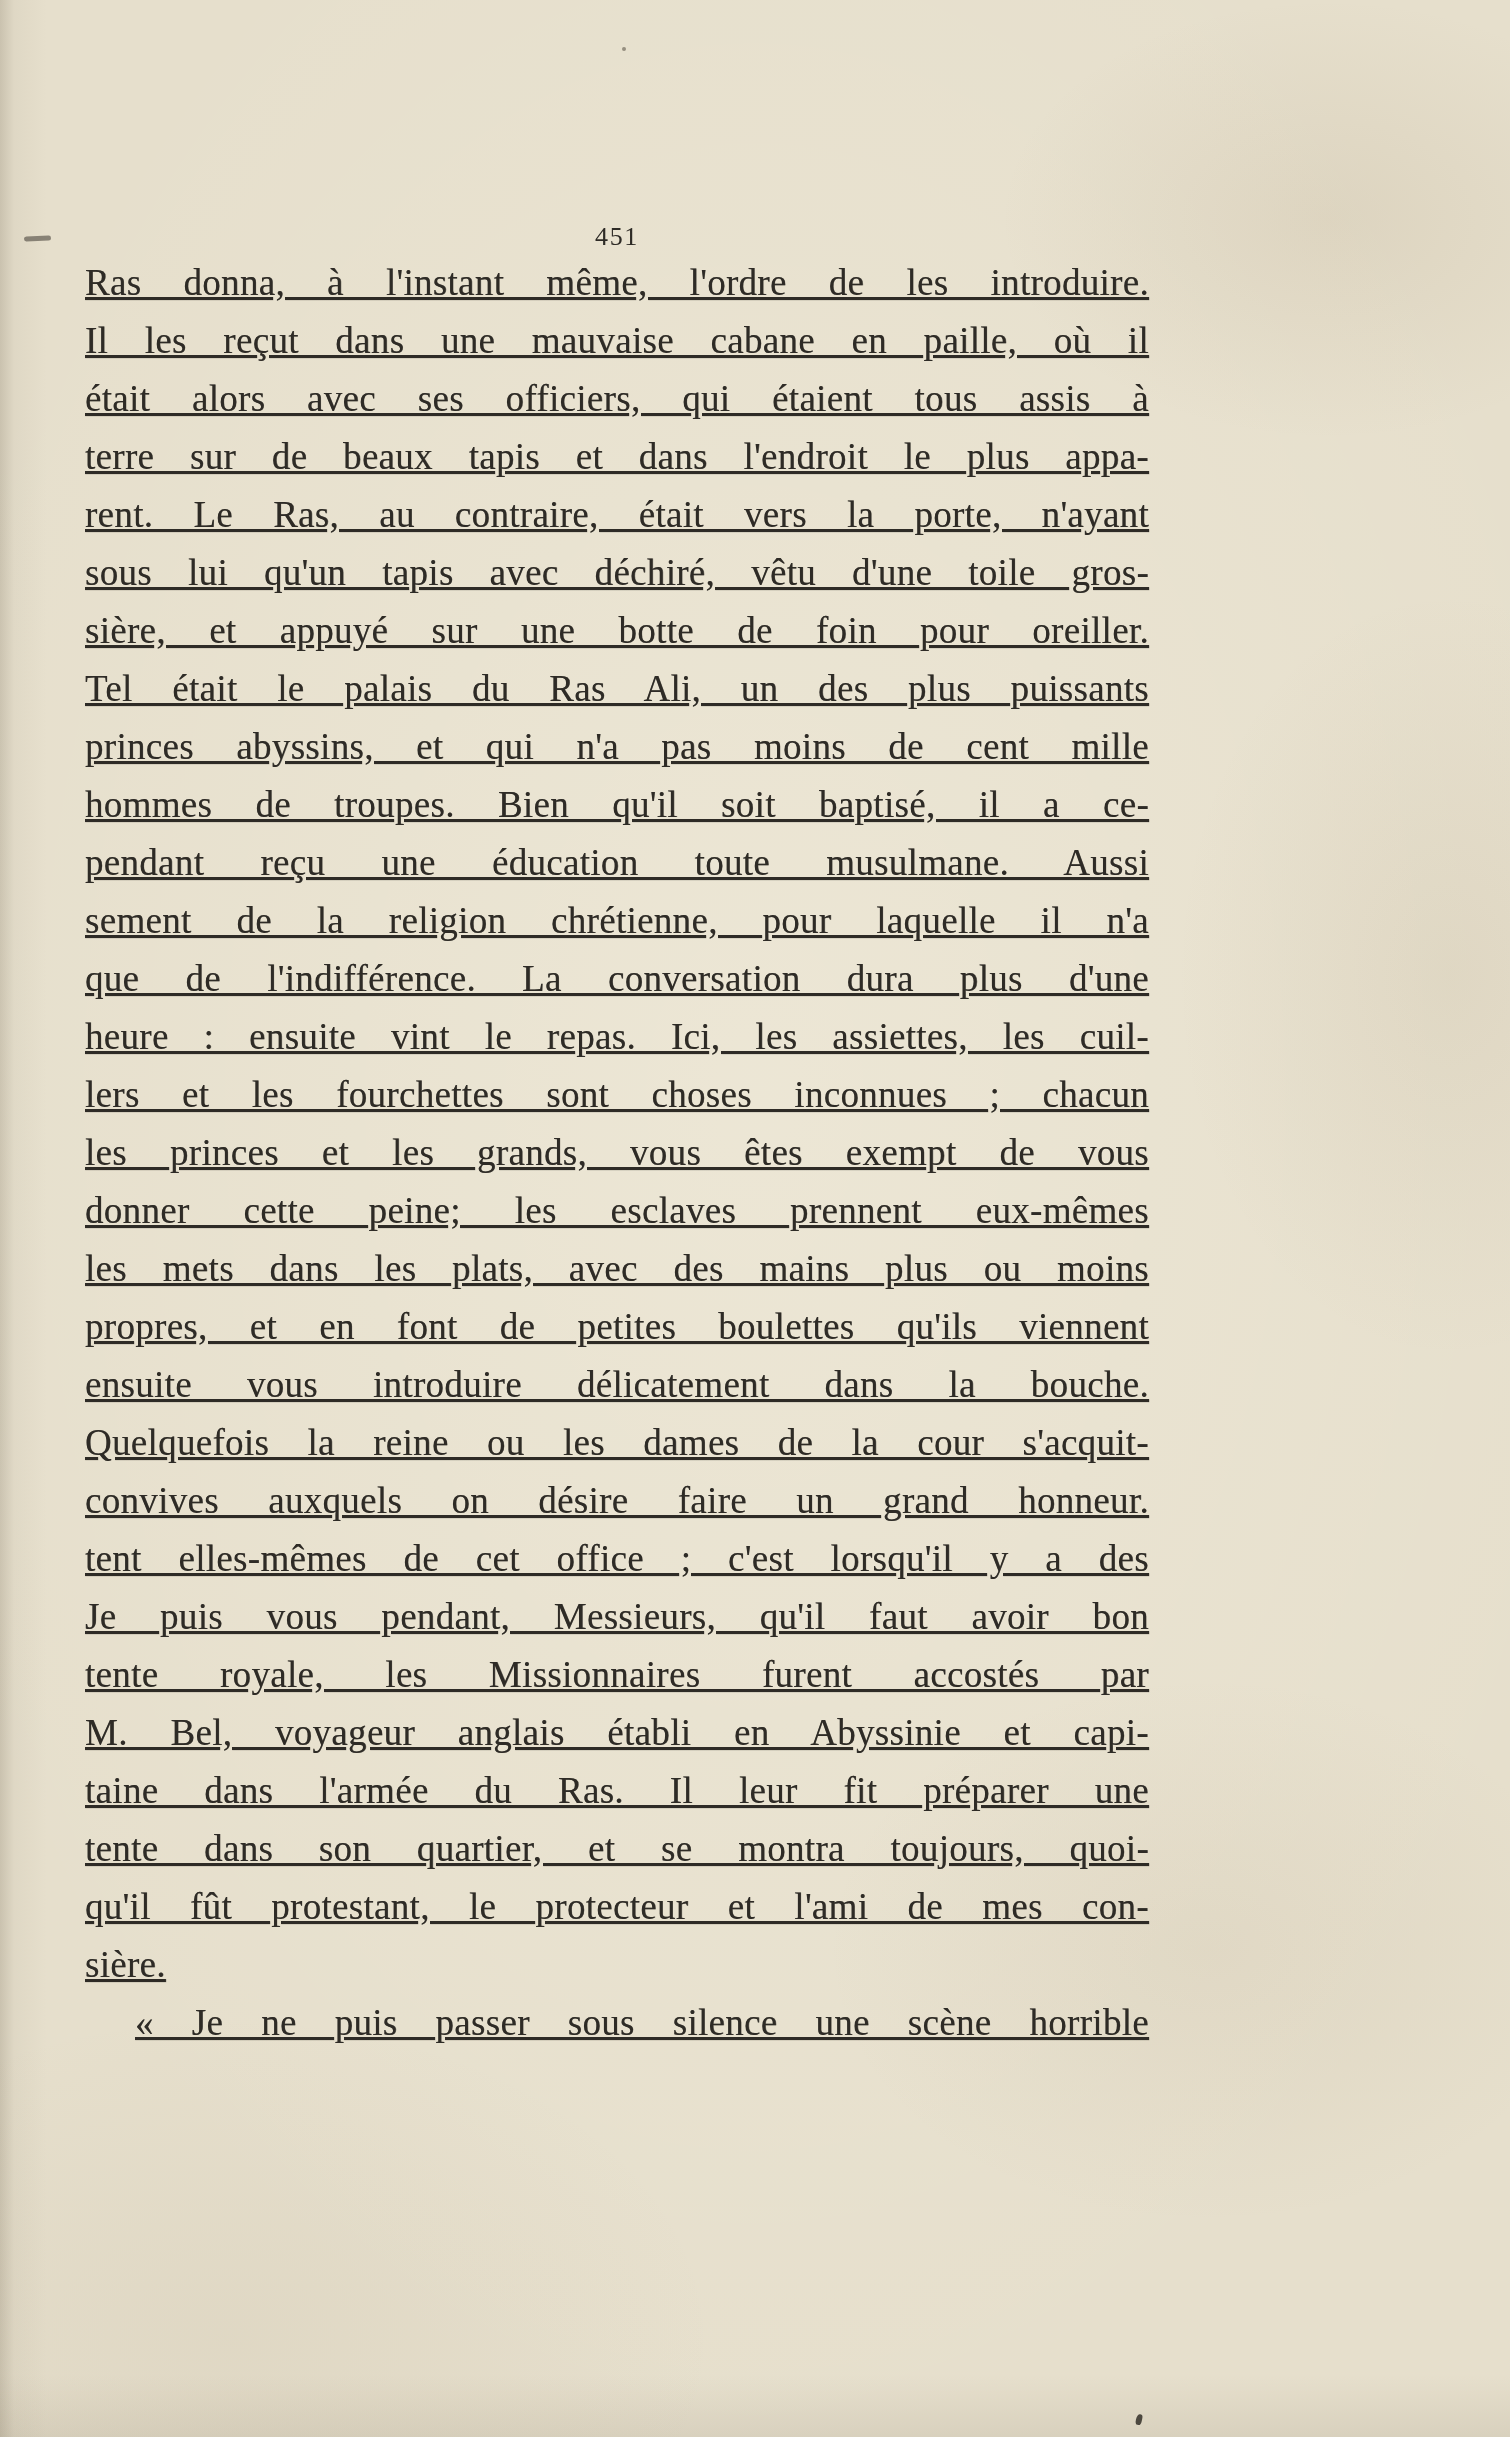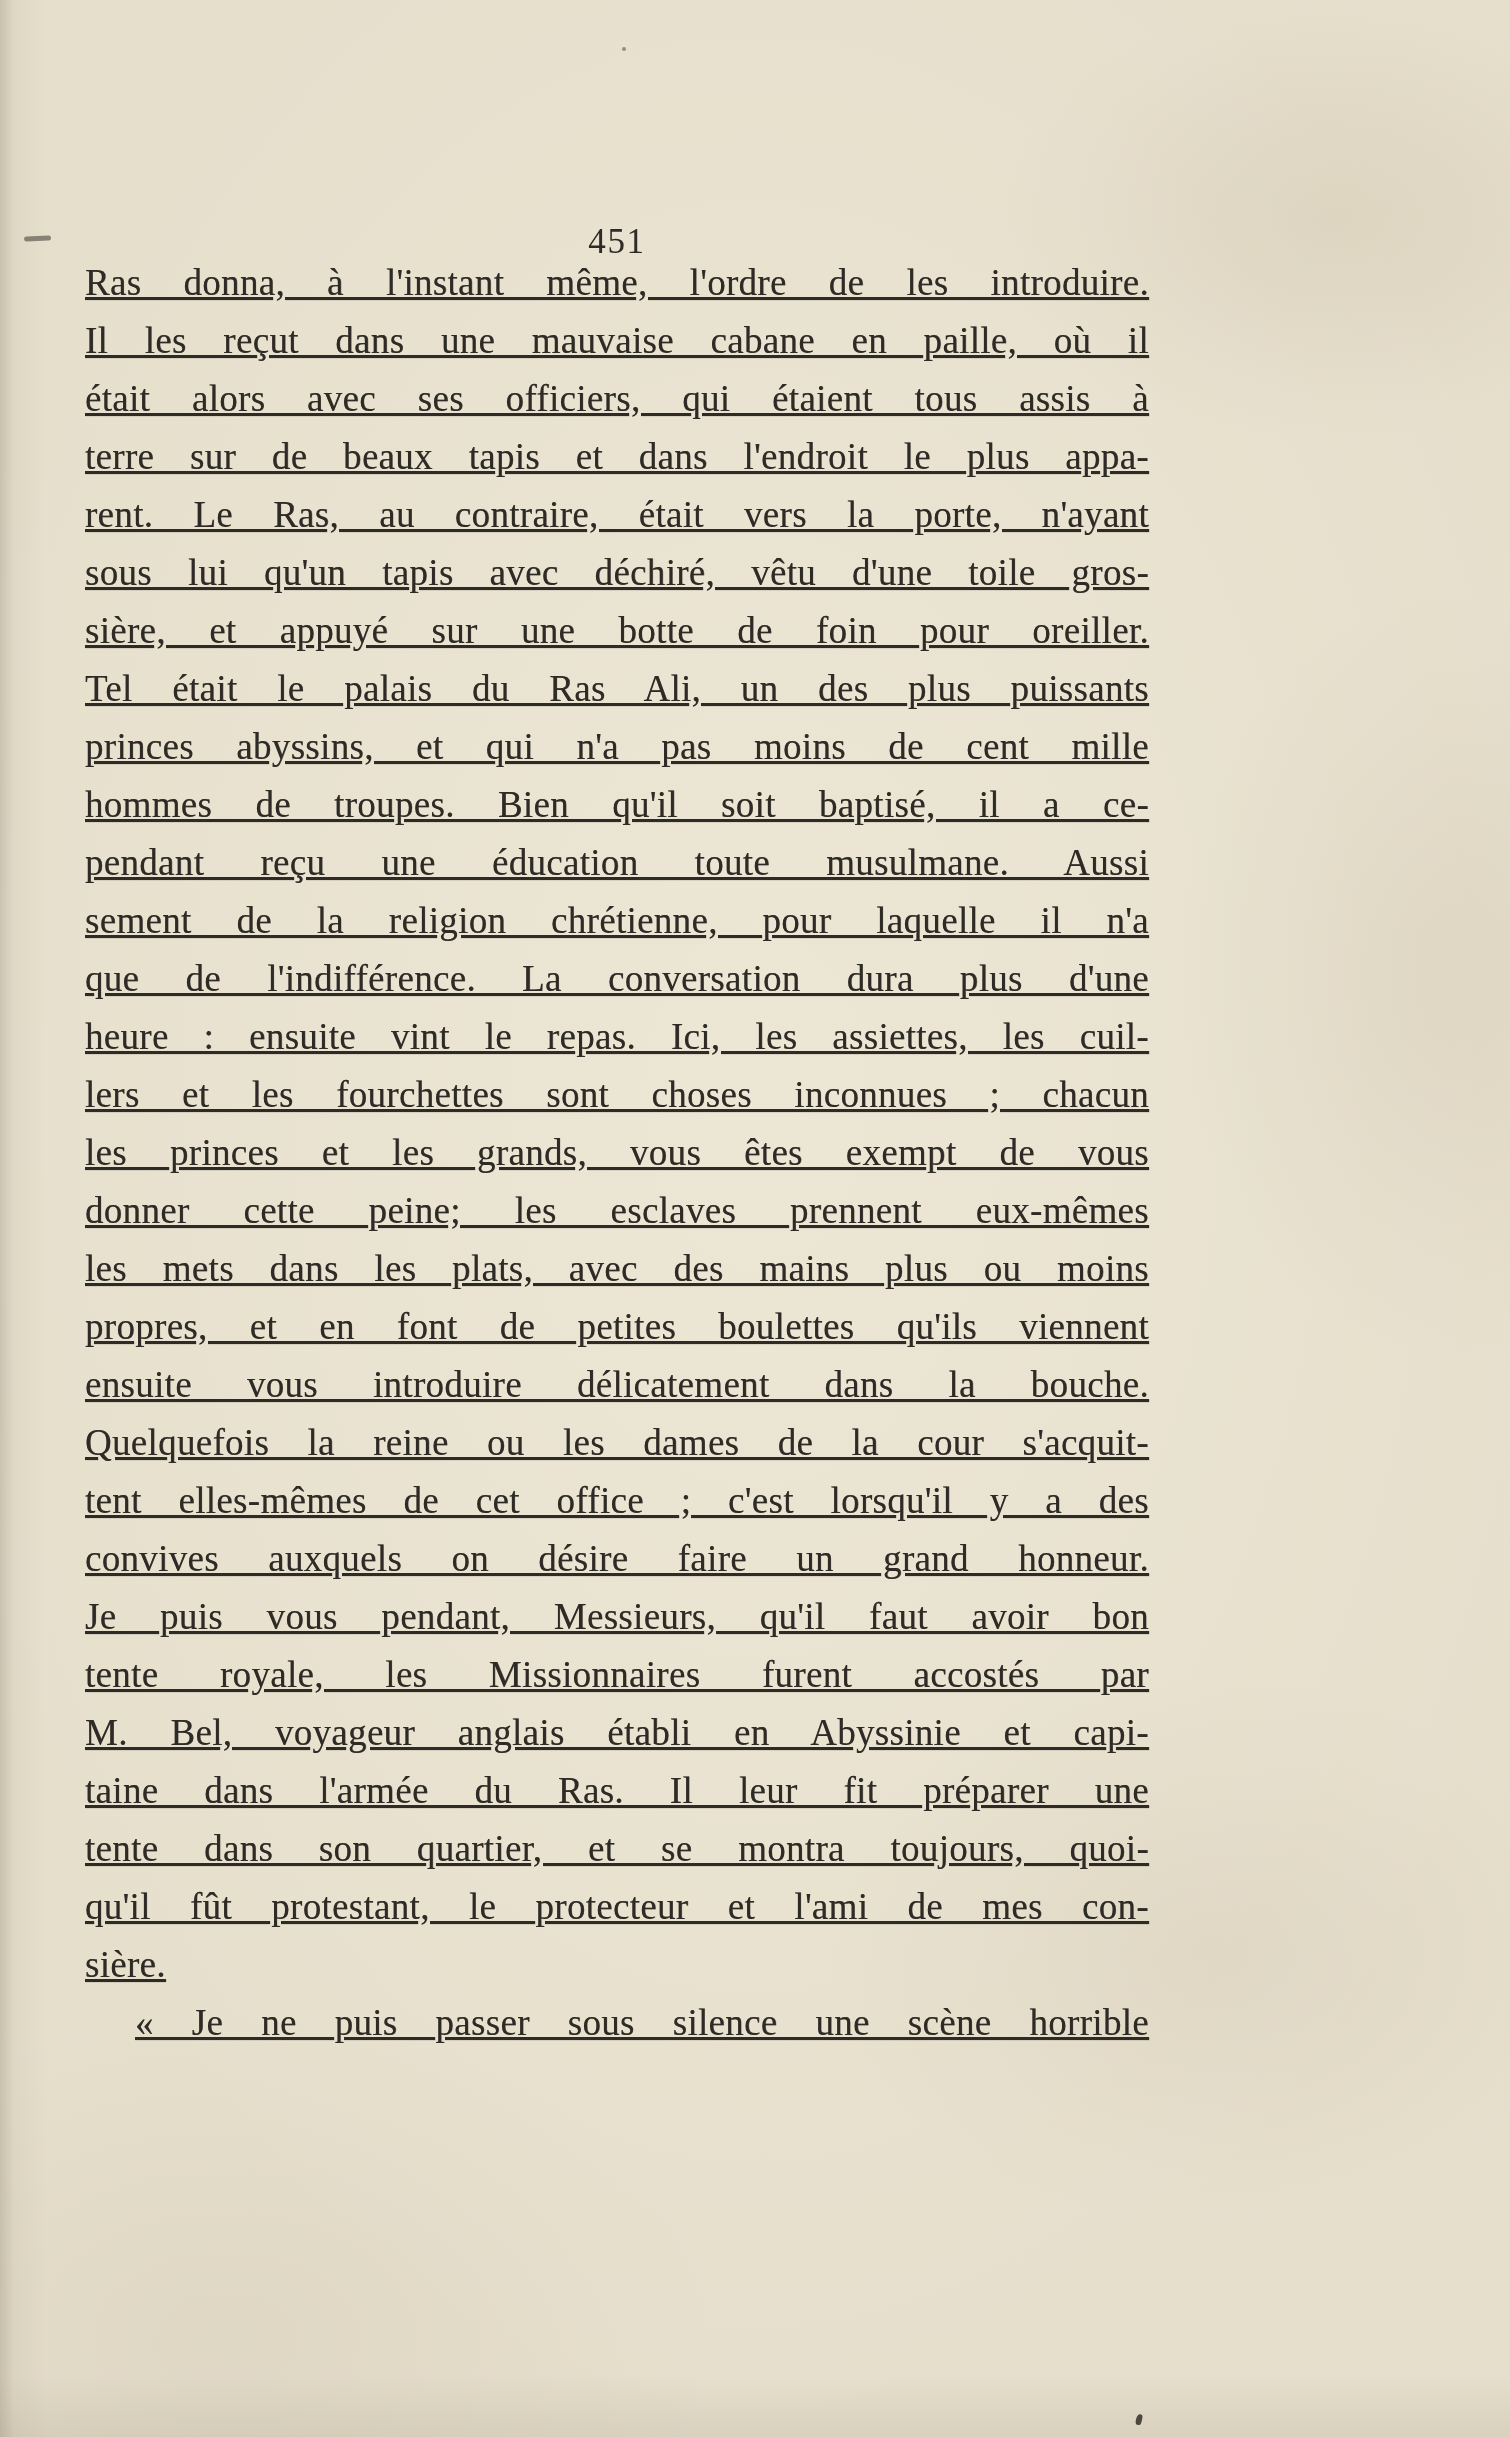--- a/index.html
+++ b/index.html
@@ -25,21 +25,21 @@
       linear-gradient(90deg, rgba(90,78,58,0.20) 0px, rgba(90,78,58,0.05) 14px, rgba(0,0,0,0) 47px),
       linear-gradient(0deg, rgba(95,82,60,0.10) 0px, rgba(0,0,0,0) 63px),
       #e6dfcc;
   }
   .page-number {
     position: absolute;
     top: 222px;
     left: 85px;
     width: 1064px;
     text-align: center;
-    font-size: 35px;
+    font-size: 26px;
     letter-spacing: 1.6px;
     color: #2d2a24;
   }
   .text-block {
     position: absolute;
     top: 254px;
     left: 85px;
     width: 1064px;
     font-size: 37px;
     line-height: 58px;
@@ -112,22 +112,22 @@
       <div class="line">sement de la religion chrétienne, pour laquelle il n'a</div>
       <div class="line">que de l'indifférence. La conversation dura plus d'une</div>
       <div class="line">heure : ensuite vint le repas. Ici, les assiettes, les cuil-</div>
       <div class="line">lers et les fourchettes sont choses inconnues ; chacun</div>
       <div class="line">les princes et les grands, vous êtes exempt de vous</div>
       <div class="line">donner cette peine; les esclaves prennent eux-mêmes</div>
       <div class="line">les mets dans les plats, avec des mains plus ou moins</div>
       <div class="line">propres, et en font de petites boulettes qu'ils viennent</div>
       <div class="line">ensuite vous introduire délicatement dans la bouche.</div>
       <div class="line">Quelquefois la reine ou les dames de la cour s'acquit-</div>
+      <div class="line">convives auxquels on désire faire un grand honneur.</div>
       <div class="line">tent elles-mêmes de cet office ; c'est lorsqu'il y a des</div>
-      <div class="line">convives auxquels on désire faire un grand honneur.</div>
       <div class="line">Je puis vous pendant, Messieurs, qu'il faut avoir bon</div>
       <div class="line">tente royale, les Missionnaires furent accostés par</div>
       <div class="line">M. Bel, voyageur anglais établi en Abyssinie et capi-</div>
       <div class="line">taine dans l'armée du Ras. Il leur fit préparer une</div>
       <div class="line">tente dans son quartier, et se montra toujours, quoi-</div>
       <div class="line">qu'il fût protestant, le protecteur et l'ami de mes con-</div>
       <div class="line no-just">sière.</div>
       <div class="line indent">« Je ne puis passer sous silence une scène horrible</div>
     </div>
   <div class="speck-br"></div>

